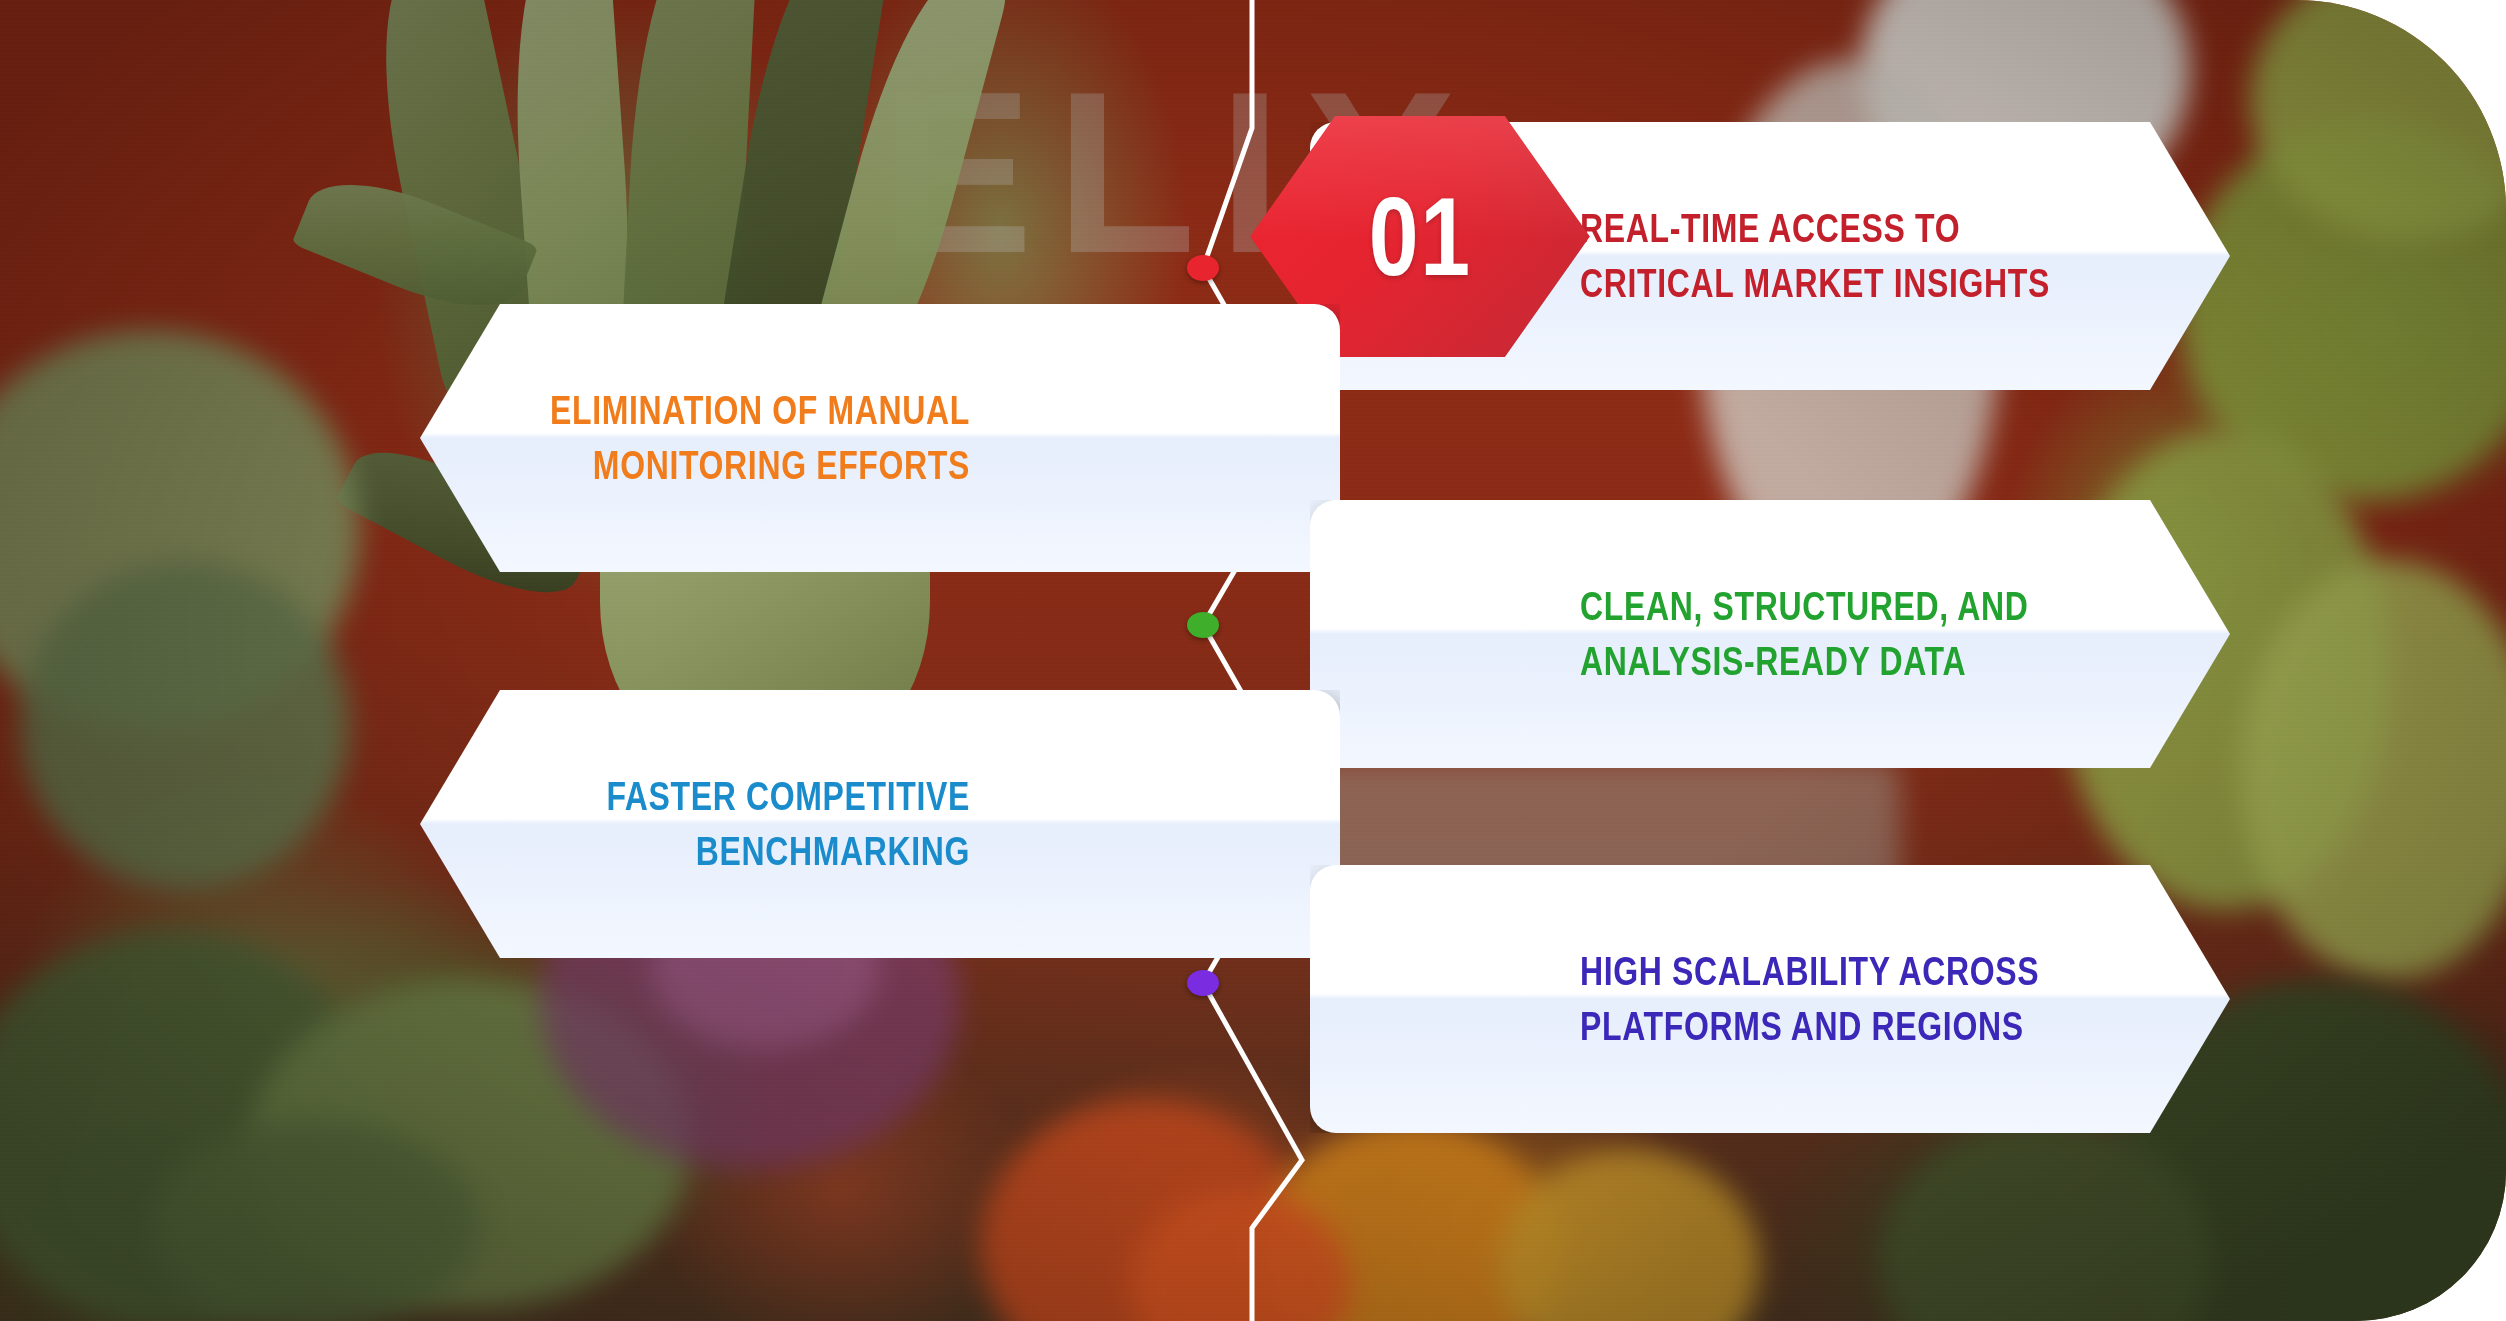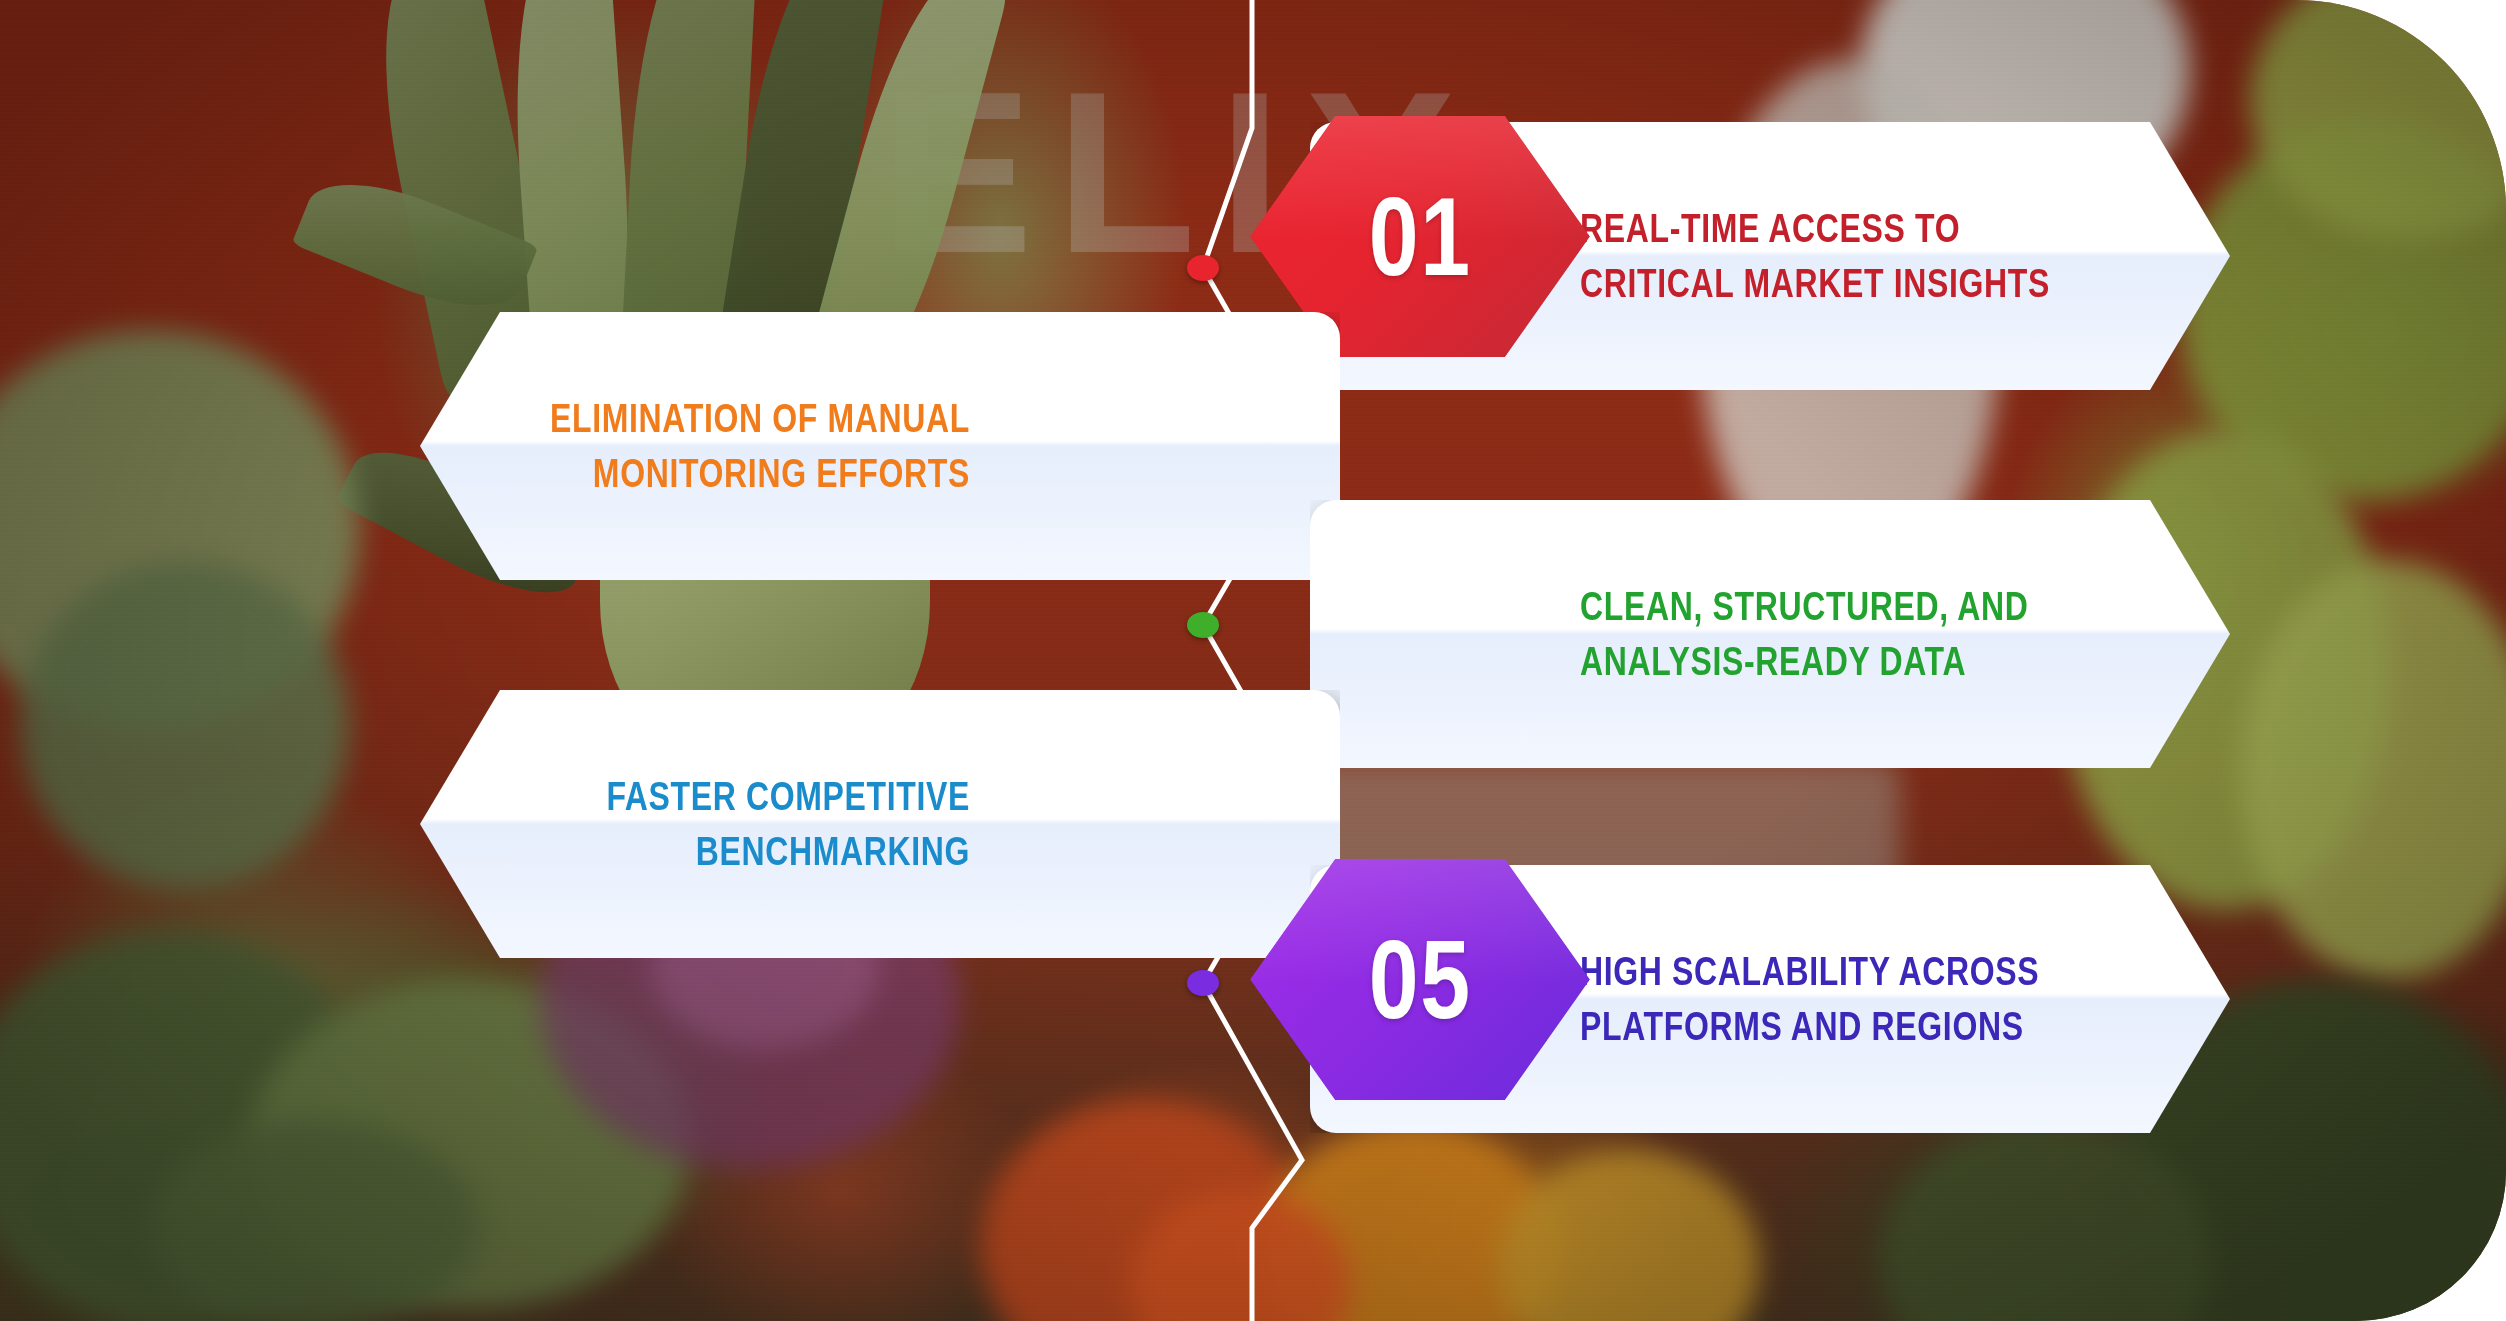--- a/index.html
+++ b/index.html
@@ -176,21 +176,21 @@
       <span class="ln">REAL-TIME ACCESS TO</span>
       <span class="ln">CRITICAL MARKET INSIGHTS</span>
     </div>
     <div class="hex">
       <div class="hexinner" style="background:linear-gradient(135deg,#ED2531 0%,#E52430 45%,#C32A35 100%);"></div>
       <div class="shine"></div>
       <span class="hexnum">01</span>
     </div>
   </div>
 
-  <div class="row left" style="top:312px;">
+  <div class="row left" style="top:304px;">
     <div class="card"></div>
     <div class="card-text" style="color:#F07C1C;">
       <span class="ln">ELIMINATION OF MANUAL</span>
       <span class="ln">MONITORING EFFORTS</span>
     </div>
   </div>
 
   <div class="row right" style="top:500px;">
     <div class="card"></div>
     <div class="card-text" style="color:#22A22F;">
@@ -206,20 +206,15 @@
       <span class="ln">BENCHMARKING</span>
     </div>
   </div>
 
   <div class="row right" style="top:865px;">
     <div class="card"></div>
     <div class="card-text" style="color:#3B27B8;">
       <span class="ln">HIGH SCALABILITY ACROSS</span>
       <span class="ln">PLATFORMS AND REGIONS</span>
     </div>
-    <div class="hex">
-      <div class="hexinner" style="background:linear-gradient(135deg,#A32DE8 0%,#8B2BE2 50%,#6A2BDB 100%);"></div>
-      <div class="shine"></div>
-      <span class="hexnum">05</span>
-    </div>
   </div>
 
 </div>
 
 </body></html>

